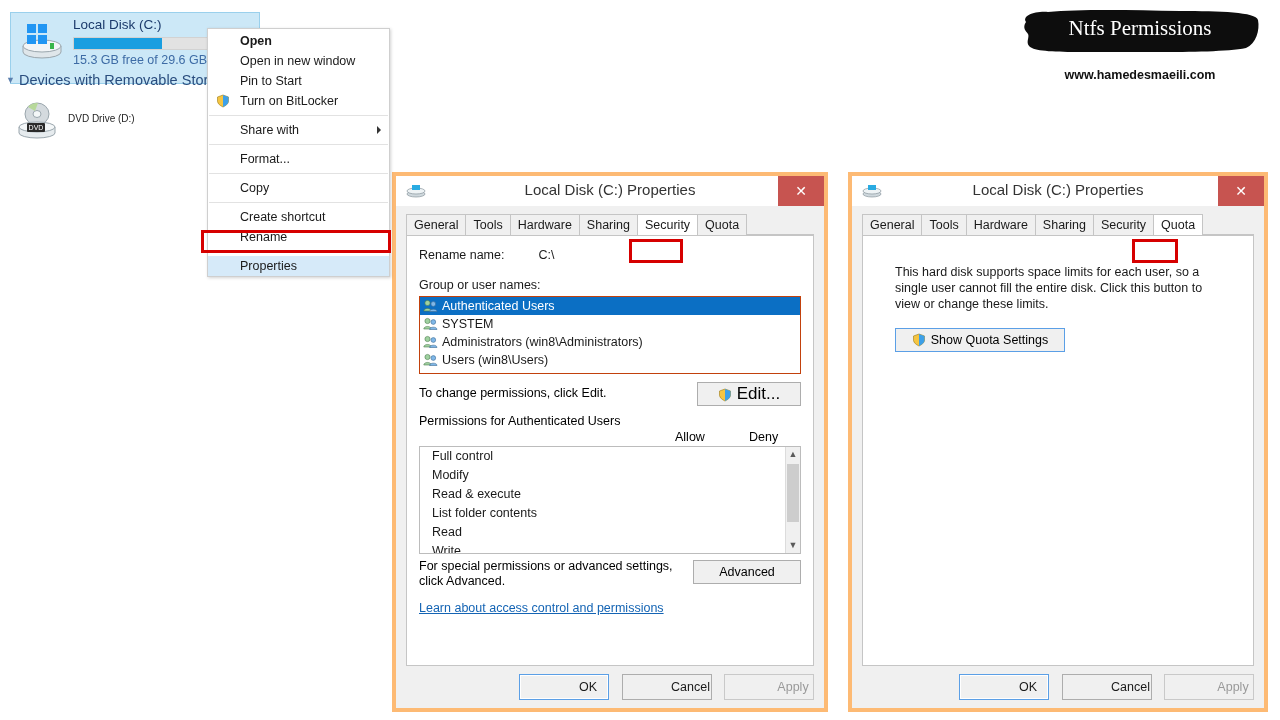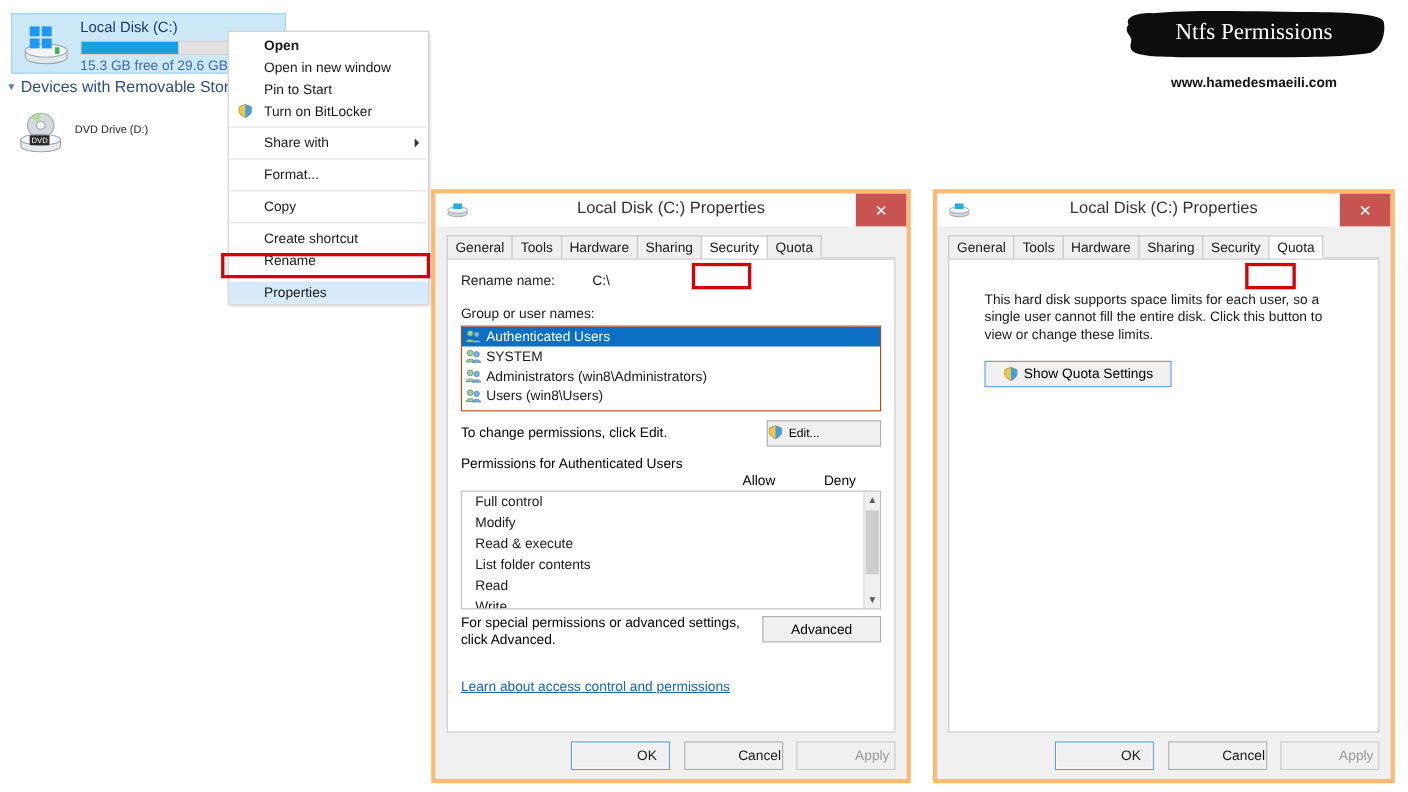--- a/index.html
+++ b/index.html
@@ -7,21 +7,21 @@
     margin: 0; padding: 0;
     width: 1280px; height: 720px;
     background: #ffffff;
     font-family: "Liberation Sans", sans-serif;
     overflow: hidden;
   }
   #root { position: relative; width: 1280px; height: 720px; background:#fff; }
 
   
   .drive-tile {
-    position: absolute; left: 10px; top: 12px; width: 250px; height: 55px;
+    position: absolute; left: 10px; top: 12px; width: 250px; height: 72px;
     background: #cce8f7; border: 1px solid #9ad0ec;
   }
   .drive-tile .icon { position: absolute; left: 8px; top: 8px; width: 46px; height: 40px; }
   .drive-title {
     position: absolute; left: 62px; top: 4px;
     font-size: 13.5px; color: #1b3a6b;
   }
   .bar-outer {
     position: absolute; left: 62px; top: 24px; width: 185px; height: 13px;
     background: #e2e2e2; border: 1px solid #d2d2d2;
@@ -142,21 +142,21 @@
     padding-left: 22px; position: relative; white-space: nowrap;
   }
   .li.sel { background: #0b6fc4; color: #fff; }
   .li .usr-ico { position: absolute; left: 3px; top: 2px; width: 15px; height: 14px; }
 
   .edit-row { margin-top: 8px; position: relative; height: 26px; }
   .edit-row .lbl { position: absolute; left: 0; top: 4px; font-size: 12.5px; }
   .edit-btn {
     position: absolute; right: 0; top: 0; width: 104px; height: 24px;
     border: 1px solid #adadad; background: #f0f0f0;
-    font-size: 11px; line-height: 22px; 
+    font-size: 17px; line-height: 22px; text-align: center;
   }
   .perm-head { margin-top: 6px; position: relative; height: 32px; font-size: 12.5px; }
   .perm-head .ph-l { position: absolute; left: 0; top: 0; width: 250px; line-height: 15px;}
   .perm-head .allow { position: absolute; left: 256px; top: 16px; }
   .perm-head .deny { position: absolute; left: 330px; top: 16px; }
   .permbox {
     position: relative; height: 108px; border: 1px solid #bcbcbc; background: #fff;
     overflow: hidden;
   }
   .permbox .pli {
@@ -168,21 +168,21 @@
   }
   .sbtn { height: 15px; text-align:center; font-size:9px; color:#5a5a5a; line-height:15px;}
   .sthumb { position:absolute; left:1px; right:1px; top: 17px; height: 58px; background: #cdcdcd; }
   .adv-row { margin-top: 5px; position: relative; height: 30px; }
   .adv-row .lbl { position: absolute; left: 0; top: 0; font-size: 12.5px; line-height: 15px; width: 280px;}
   .adv-btn {
     position: absolute; right: 0; top: 1px; width: 108px; height: 24px;
     border: 1px solid #adadad; background: #f0f0f0;
     font-size: 12.5px; line-height: 22px; text-align: center;
   }
-  .link { margin-top: 28px; font-size: 12.5px; color: #1464b4; text-decoration: underline; display:inline-block;}
+  .link { margin-top: 12px; font-size: 12.5px; color: #1464b4; text-decoration: underline; display:inline-block;}
 
   
   .quota-text {
     margin: 18px 16px 0 20px; font-size: 12.5px; color: #1a1a1a; line-height: 16px;
   }
   .quota-btn {
     margin: 16px 0 0 20px; width: 170px; height: 24px;
     border: 1px solid #5b9fe6; background: #f0f0f0;
     font-size: 12.5px; line-height: 22px; text-align: center;
     position: relative;

